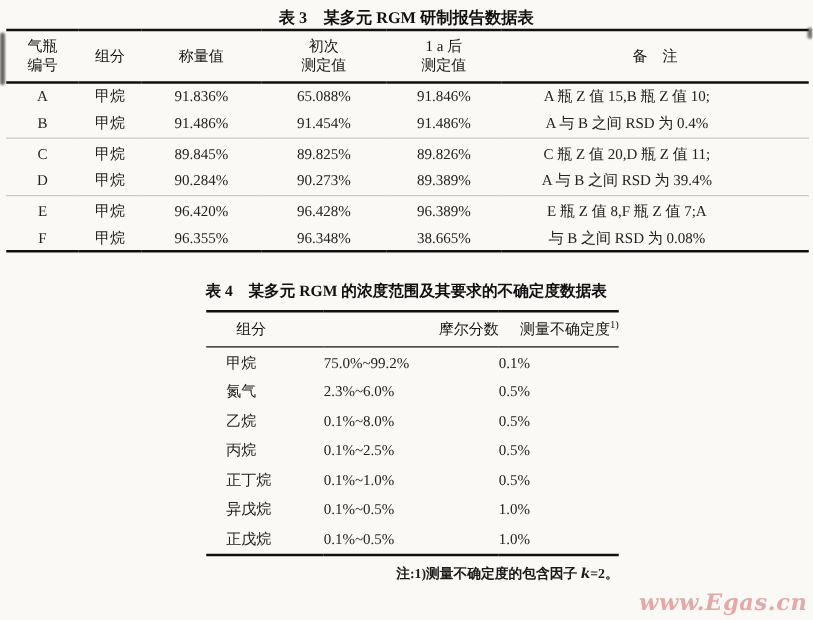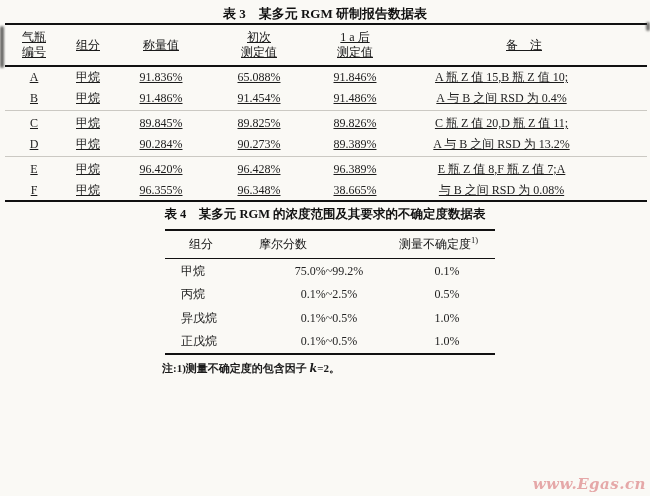--- a/index.html
+++ b/index.html
@@ -15,64 +15,63 @@
   
   .t3-title{
     padding-top:6px;text-align:center;
     font-weight:bold;font-size:13px;line-height:15px;color:#111;
   }
   table{border-collapse:collapse;table-layout:fixed;}
   .t3{
     width:642px;margin:2px 0 0 5px;
     border-top:2.5px solid #111;border-bottom:2.5px solid #111;
     font-size:12px;
-    text-decoration:underline;
   }
   .t3 th{
     font-weight:normal;vertical-align:middle;text-align:center;
     padding:5px 0;border-bottom:2px solid #111;color:#141414;
   }
   .t3 th .hline{line-height:15px;}
   .t3 td{
     text-align:center;padding:3px 0;line-height:14.5px;color:#222;
   }
   .t3 td:last-child{padding-right:45px;}
   .t3 tr.group-end td{padding-bottom:5px;border-bottom:1px solid #cbc9c3;}
   .t3 tr.group-start td{padding-top:5px;}
 
   
   .t4-title{
-    margin-top:5px;text-align:center;
+    margin-top:24px;text-align:center;
     font-weight:bold;font-size:12.5px;line-height:15px;color:#111;
   }
   .t4{
     width:330px;margin:7px 0 0 165px;
     border-top:2px solid #111;border-bottom:2px solid #111;
     font-size:12px;
   }
   .t4 th{
-    font-weight:normal;text-align:left;
+    font-weight:normal;text-align:right;
     padding:4px 0 5px 0;border-bottom:1.5px solid #111;color:#141414;
   }
   .t4 th:first-child{text-align:left;padding-left:24px;}
   .t4 th sup{font-size:8.5px;}
-  .t4 td{text-align:center;padding:4.5px 0;line-height:14.5px;color:#222;}
+  .t4 td{padding:4.5px 0;line-height:14.5px;color:#222;}
   .t4 td:first-child{text-align:left;padding-left:16px;}
 
   .note{
     margin:7px 0 0 162px;
-    font-size:11px;font-weight:600;line-height:13px;color:#1a1a1a;
+    font-size:11px;font-weight:600;line-height:13px;color:#1a1a1a;text-align:center;
   }
   .note .kvar{font-style:italic;font-family:"DejaVu Serif",serif;}
 
   
   .watermark{
     position:absolute;right:4px;bottom:3px;
     font-family:"DejaVu Serif",serif;font-style:italic;font-weight:bold;
-    font-size:15px;letter-spacing:0.5px;opacity:0.85;
+    font-size:18px;letter-spacing:0.5px;opacity:0.85;
   }
   .smudge{position:absolute;background:#3a3a38;filter:blur(1px);}
   .smudge.left{left:0;top:26px;width:4px;height:42px;opacity:0.75;border-radius:2px;}
   .smudge.right{right:0;top:22px;width:4px;height:9px;opacity:0.7;border-radius:2px;}
 </style>
 </head>
 <body>
 
 <div class="page">
 
@@ -139,21 +138,21 @@
           <td>89.825%</td>
           <td>89.826%</td>
           <td>C 瓶 Z 值 20,D 瓶 Z 值 11;</td>
         </tr>
         <tr class="group-end">
           <td>D</td>
           <td>甲烷</td>
           <td>90.284%</td>
           <td>90.273%</td>
           <td>89.389%</td>
-          <td>A 与 B 之间 RSD 为 13.2%</td>
+          <td>A 与 B 之间 RSD 为 39.4%</td>
         </tr>
         <tr class="group-start">
           <td>E</td>
           <td>甲烷</td>
           <td>96.420%</td>
           <td>96.428%</td>
           <td>96.389%</td>
           <td>E 瓶 Z 值 8,F 瓶 Z 值 7;A</td>
         </tr>
         <tr>
@@ -182,22 +181,37 @@
         <th><span>测量不确定度</span><sup>1)</sup></th>
       </tr>
     </thead>
     <tbody>
         <tr>
           <td>甲烷</td>
           <td>75.0%~99.2%</td>
           <td>0.1%</td>
         </tr>
         <tr>
+          <td>氮气</td>
+          <td>2.3%~6.0%</td>
+          <td>0.5%</td>
+        </tr>
+        <tr>
+          <td>乙烷</td>
+          <td>0.1%~8.0%</td>
+          <td>0.5%</td>
+        </tr>
+        <tr>
           <td>丙烷</td>
           <td>0.1%~2.5%</td>
+          <td>0.5%</td>
+        </tr>
+        <tr>
+          <td>正丁烷</td>
+          <td>0.1%~1.0%</td>
           <td>0.5%</td>
         </tr>
         <tr>
           <td>异戊烷</td>
           <td>0.1%~0.5%</td>
           <td>1.0%</td>
         </tr>
         <tr>
           <td>正戊烷</td>
           <td>0.1%~0.5%</td>

